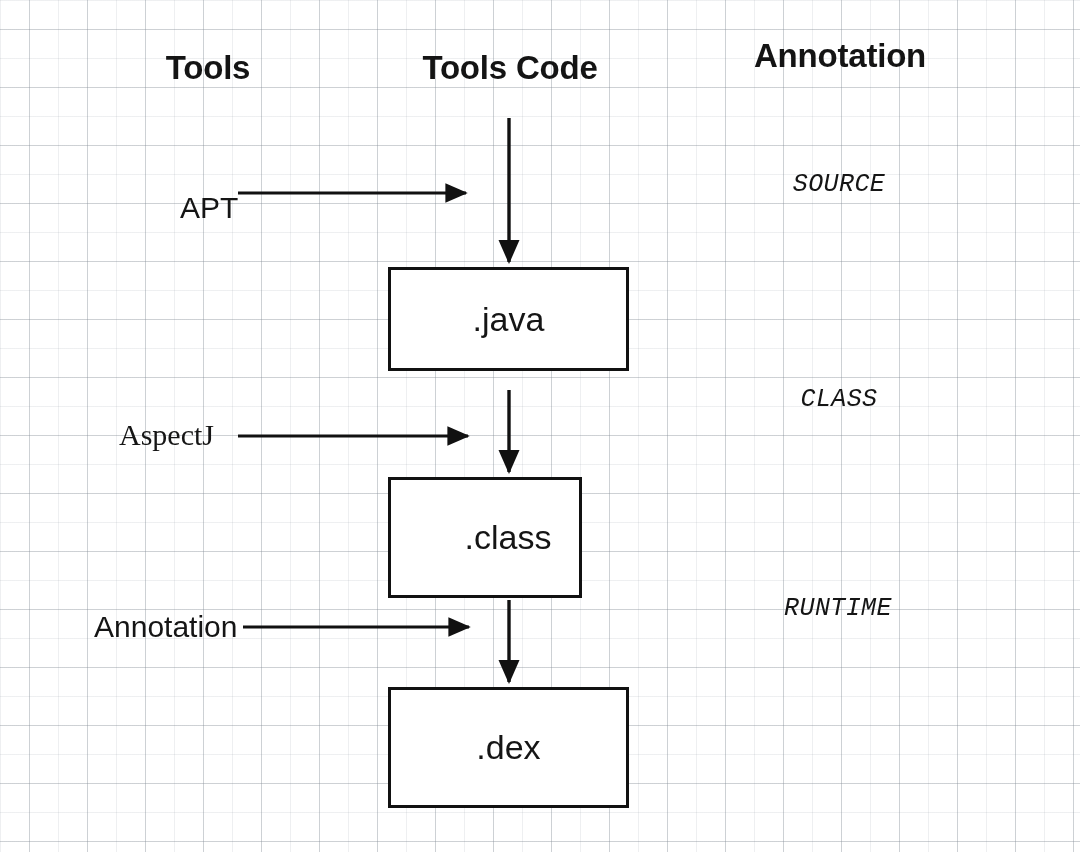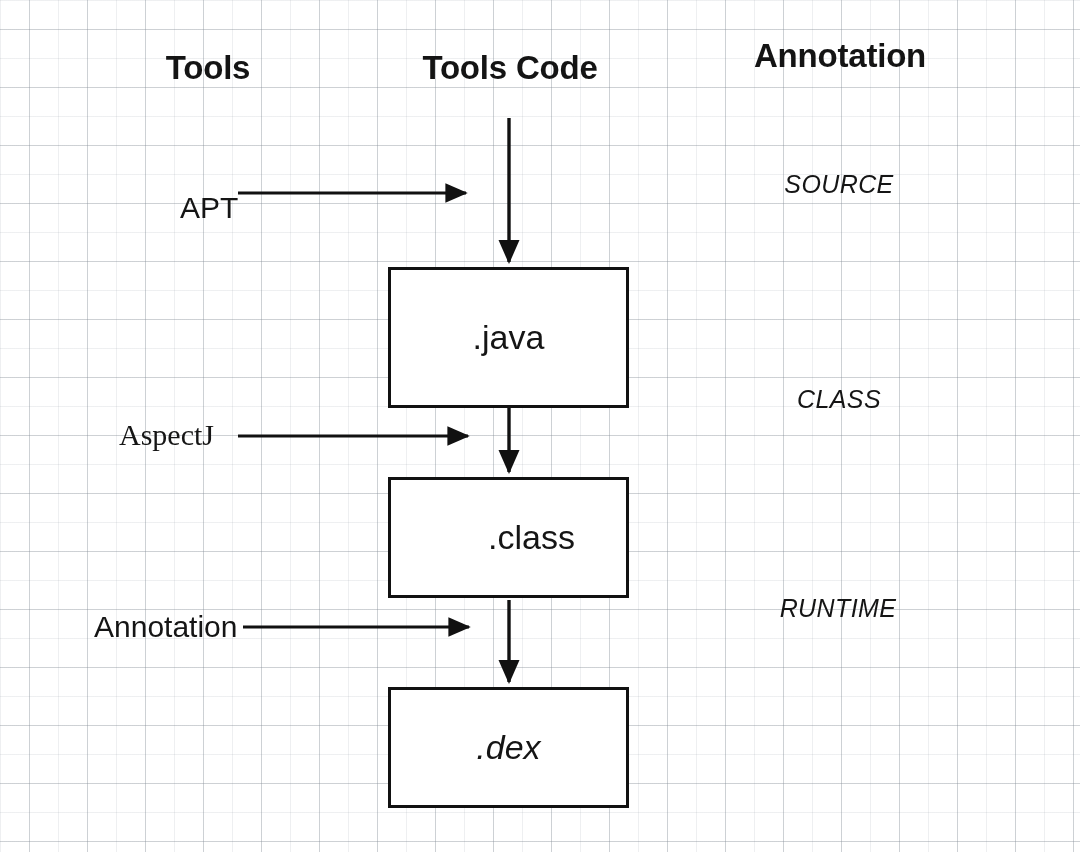--- a/index.html
+++ b/index.html
@@ -62,21 +62,21 @@
     position: absolute;
     font-family: "Liberation Sans", sans-serif;
     font-size: 30px;
     color: #151515;
     white-space: nowrap;
     transform: translateY(-50%);
   }
 
   .anno-label {
     position: absolute;
-    font-family: Liberation Sans, sans-serif;
+    font-family: Liberation Mono, monospace;
     font-style: italic;
     font-size: 25px;
     color: #151515;
     white-space: nowrap;
     transform: translate(-50%, -50%);
     letter-spacing: 0.4px;
   }
 
   .arrow-svg {
     position: absolute;
@@ -118,27 +118,27 @@
       <line x1="238" y1="193" x2="466" y2="193" stroke="#111111" stroke-width="3.2" marker-end="url(#ah)"></line>
     </g>
     <g>
       <line x1="238" y1="436" x2="468" y2="436" stroke="#111111" stroke-width="3.2" marker-end="url(#ah)"></line>
     </g>
     <g>
       <line x1="243" y1="627" x2="469" y2="627" stroke="#111111" stroke-width="3.2" marker-end="url(#ah)"></line>
     </g>
   </svg>
 
-  <div class="node-box" style="left:388px; top:267px; width:241px; height:141px;">
+  <div class="node-box" style="left:388px; top:267px; width:241px; height:104px;">
     <span class="node-label">.java</span>
   </div>
-  <div class="node-box" style="left:388px; top:477px; width:241px; height:121px;padding-left:46px;">
+  <div class="node-box" style="left:388px; top:477px; width:194px; height:121px;padding-left:46px;">
     <span class="node-label">.class</span>
   </div>
-  <div class="node-box" style="left:388px; top:687px; width:241px; height:121px;font-style:italic;">
+  <div class="node-box" style="left:388px; top:687px; width:241px; height:121px;">
     <span class="node-label">.dex</span>
   </div>
 
   <div class="tool-label" style="left:148px; top:208px;margin-left:32px;">APT</div>
   <div class="tool-label" style="left:119px; top:435px;font-family:Liberation Serif, serif;">AspectJ</div>
   <div class="tool-label" style="left:94px; top:627px;">Annotation</div>
 
   <div class="anno-label" style="left:839px; top:184px;">SOURCE</div>
   <div class="anno-label" style="left:839px; top:399px;text-align:center;">CLASS</div>
   <div class="anno-label" style="left:838px; top:608px;text-align:right;">RUNTIME</div>

